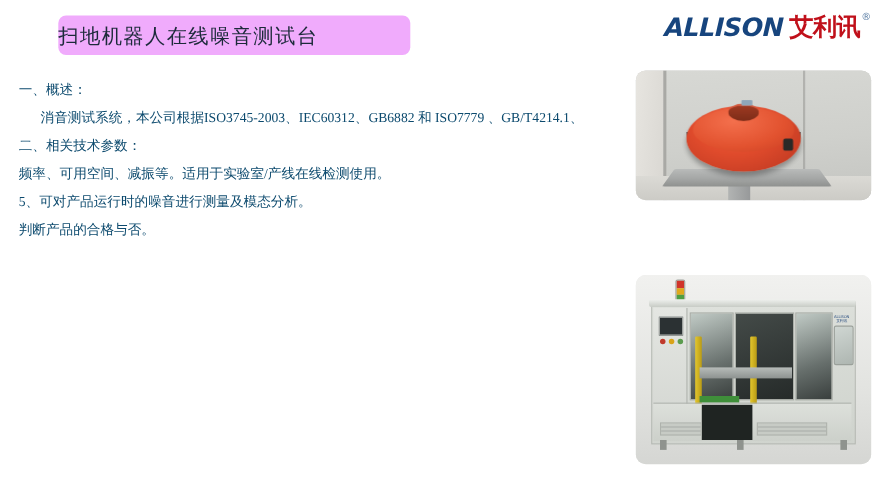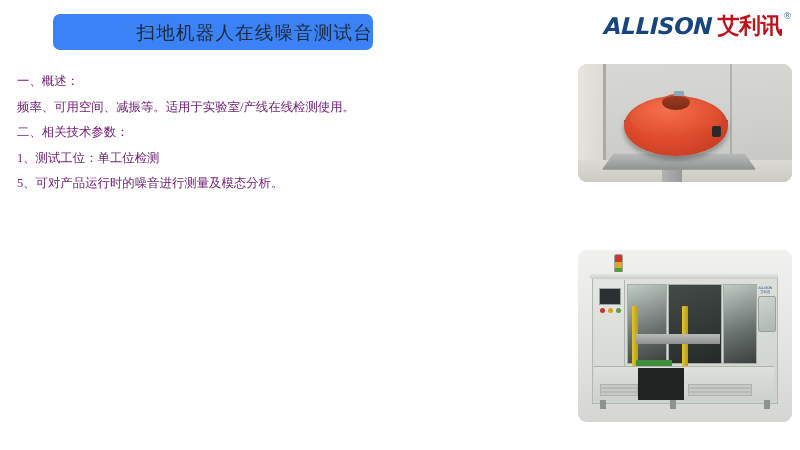--- a/index.html
+++ b/index.html
@@ -20,25 +20,25 @@
   
   #header {
     position: absolute;
     left: 0; top: 0;
     width: 800px; height: 62px;
   }
   #title-banner {
     position: absolute;
     left: 53px; top: 14px;
     width: 320px; height: 36px;
-    background: #3b82f6;
+    background: #f0abfc;
     border-radius: 7px;
     display: flex;
     align-items: center;
-    justify-content: flex-end;
+    justify-content: flex-start;
   }
   #title-banner .title-text {
     font-family: "DejaVu Sans", "Liberation Sans", sans-serif;
     font-size: 18.5px;
     letter-spacing: 1.2px;
     color: #1c2a3a;
     white-space: nowrap;
   }
 
   #brand-logo {
@@ -78,21 +78,21 @@
 
   
   #content-column {
     position: absolute;
     left: 17px; top: 69px;
     width: 536px;
   }
   .body-line {
     font-size: 12.4px;
     line-height: 25.6px;
-    color: #701a75;
+    color: #0c4a6e;
     white-space: nowrap;
   }
 
   
   .photo {
     position: absolute;
     border-radius: 9px;
     overflow: hidden;
   }
 
@@ -328,31 +328,32 @@
     <span class="brand-cn">艾利讯</span>
     <span class="brand-reg">®</span>
   </div>
 
 </div>
 
 <div id="content-column">
 
   <div class="body-line">一、概述：</div>
 
+  <div class="body-line" style="text-indent:1.6em;">消音测试系统，本公司根据ISO3745-2003、IEC60312、GB6882 和 ISO7779 、GB/T4214.1、</div>
+  <div class="body-line">二、相关技术参数：</div>
+
   <div class="body-line">频率、可用空间、减振等。适用于实验室/产线在线检测使用。</div>
 
-  <div class="body-line">二、相关技术参数：</div>
-
-  <div class="body-line">1、测试工位：单工位检测</div>
 
 
 
 
   <div class="body-line">5、可对产品运行时的噪音进行测量及模态分析。</div>
 
+  <div class="body-line">判断产品的合格与否。</div>
 
 
 </div>
 
 <div class="photo" id="photo-robot">
   <div class="wall-left"></div>
   <div class="wall-seam"></div>
   <div class="wall-main"></div>
   <div class="wall-seam2"></div>
   <div class="floor"></div>

